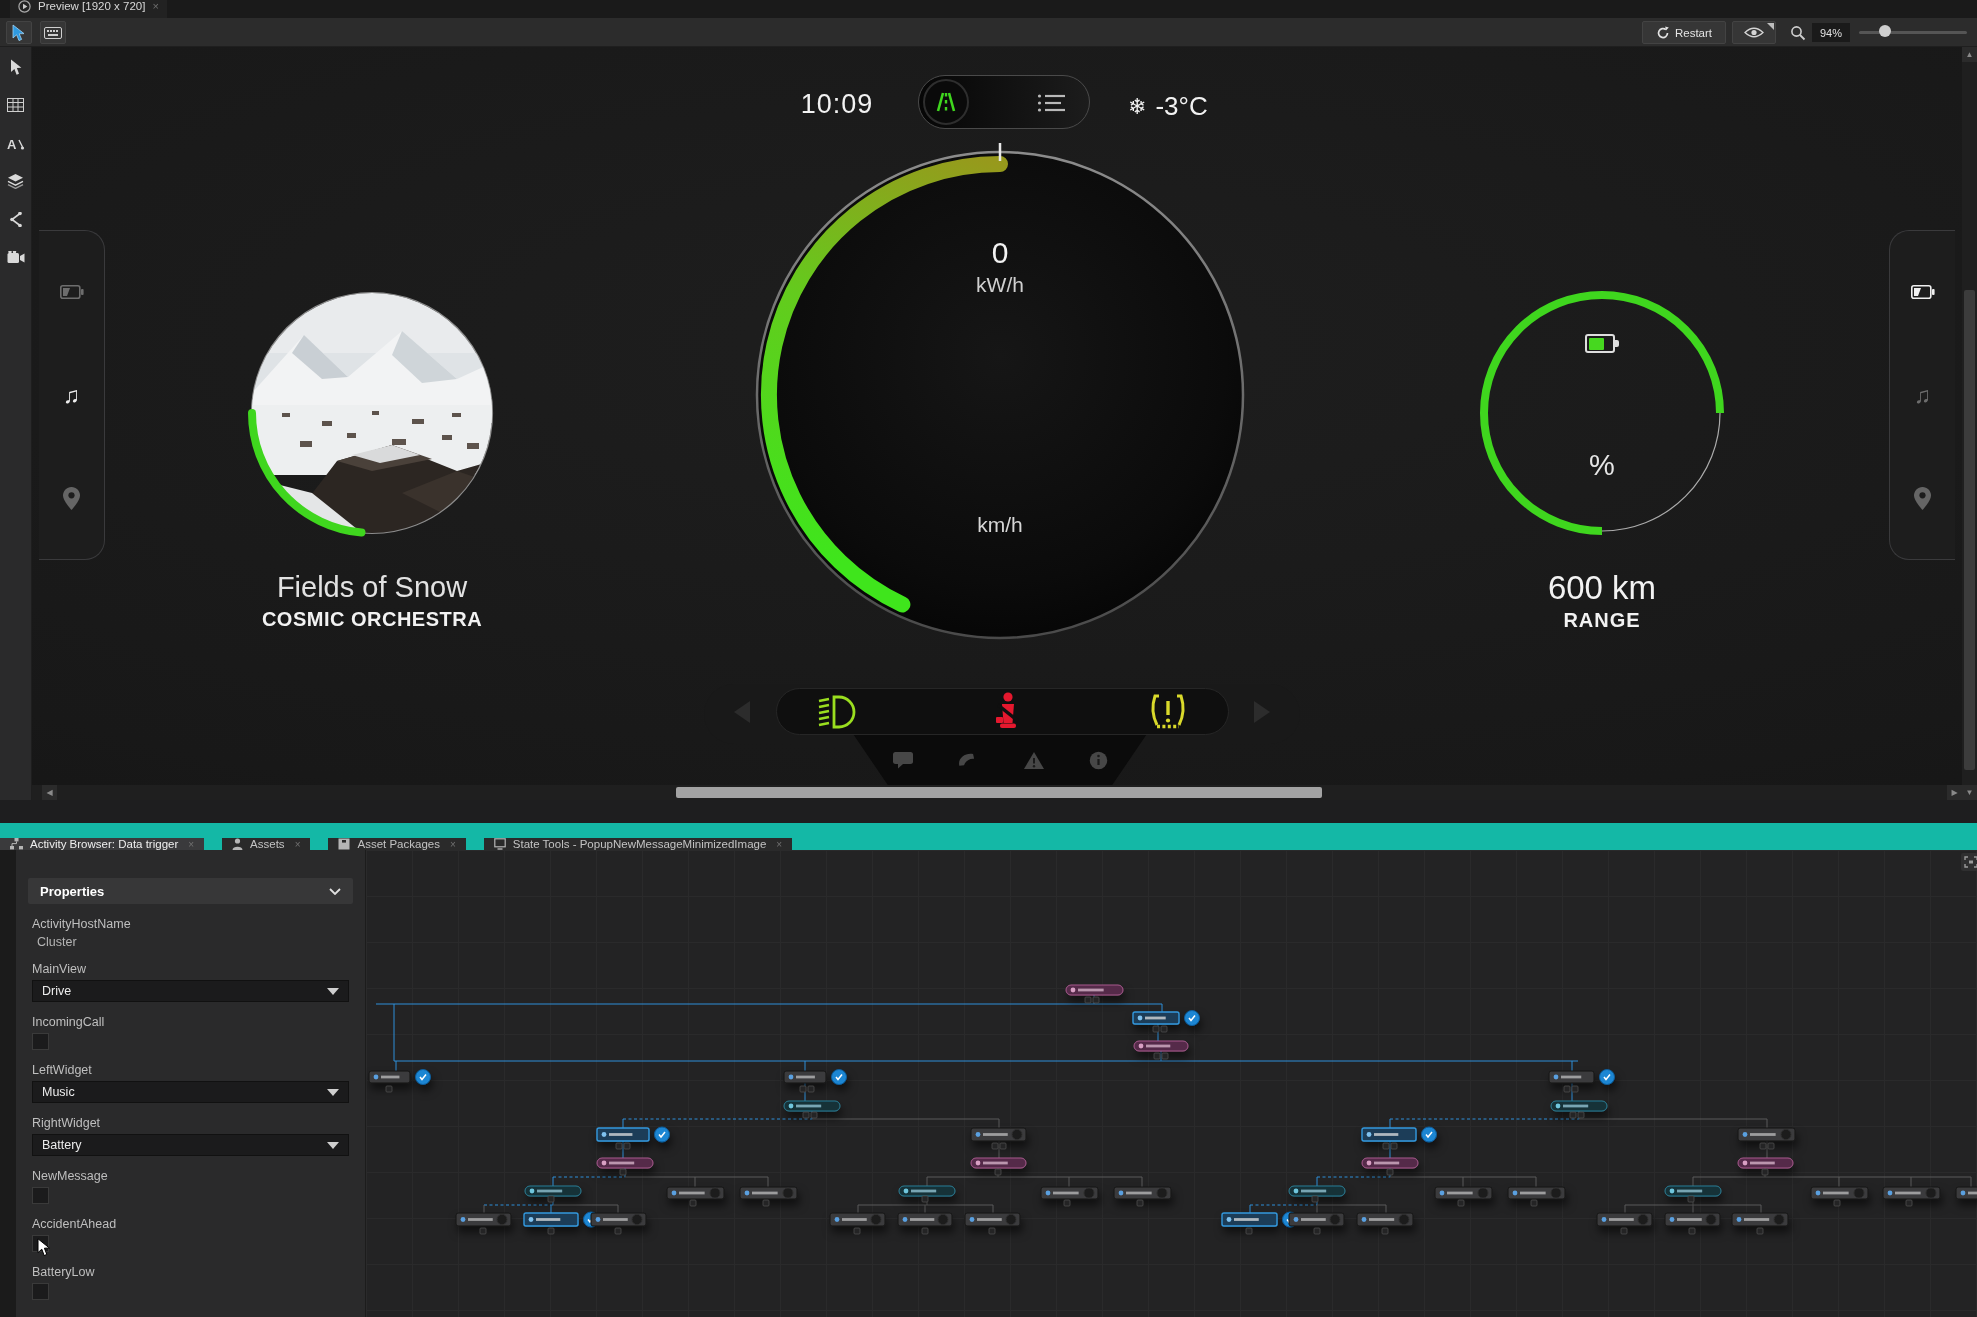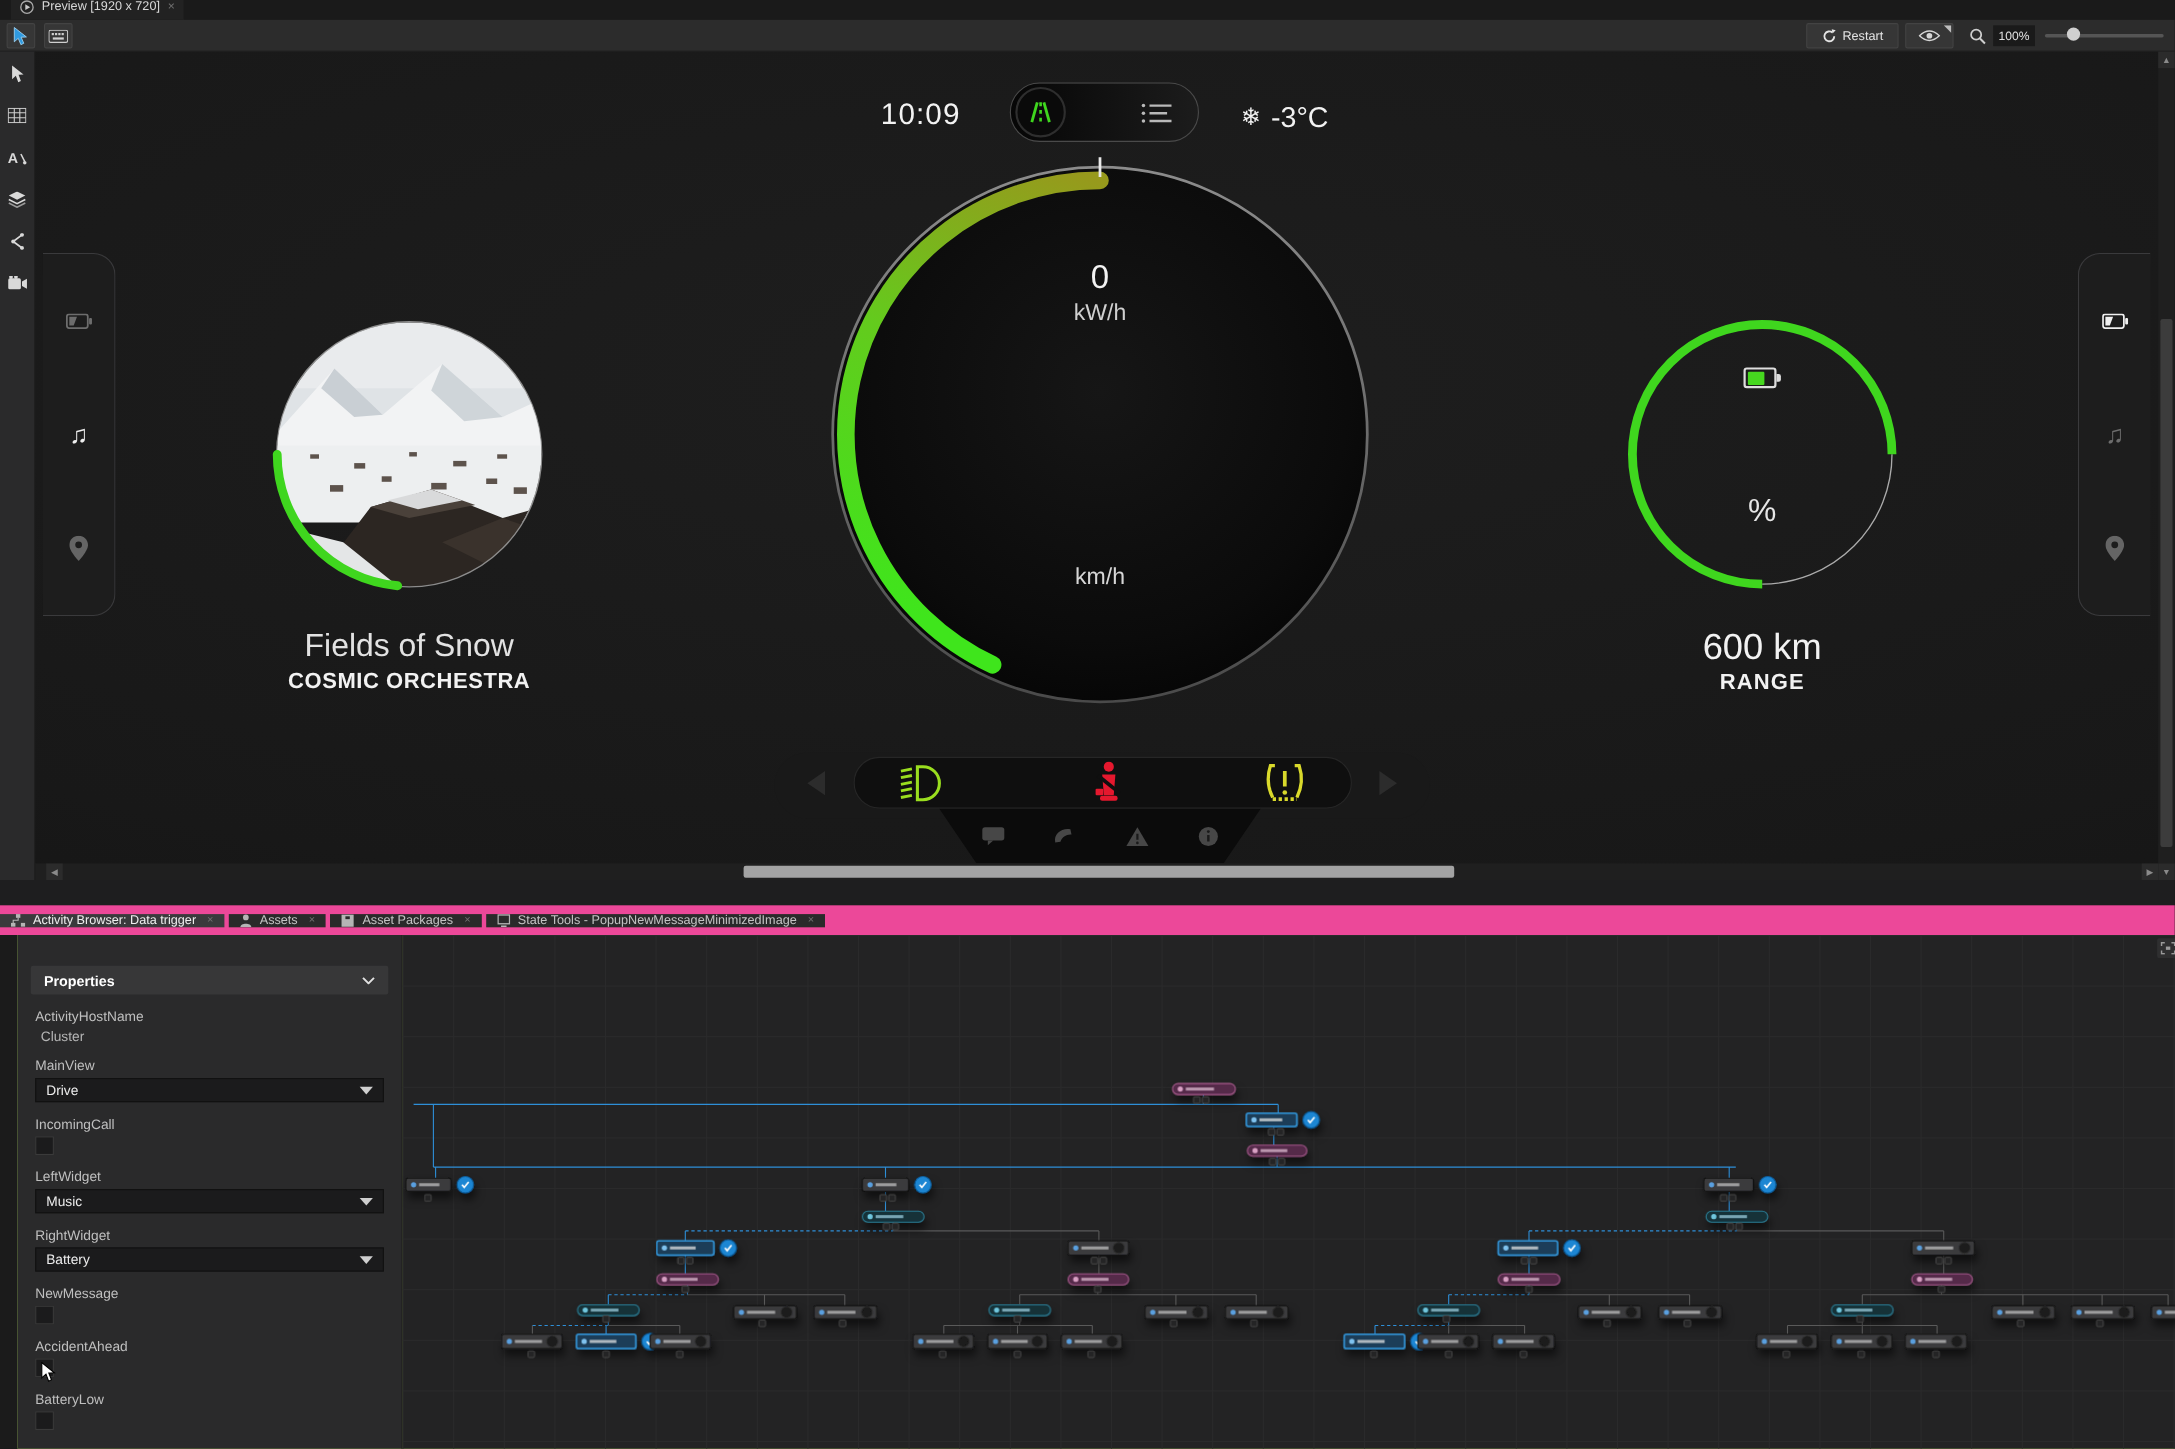--- a/index.html
+++ b/index.html
@@ -78,22 +78,22 @@
   
   #hscroll{position:absolute;left:32px;top:785px;width:1930px;height:15px;background:#1f1f1f;}
   .scrollarrow{position:absolute;width:15px;height:15px;background:#2b2b2b;color:#8a8a8a;font-size:8px;
     display:flex;align-items:center;justify-content:center;}
   #hthumb{position:absolute;left:644px;top:2px;width:646px;height:11px;background:#a3a3a3;border-radius:2px;}
   #vscroll{position:absolute;left:1962px;top:47px;width:15px;height:753px;background:#1f1f1f;}
   #vthumb{position:absolute;left:2px;top:243px;width:11px;height:480px;background:#3c3c3c;border-radius:2px;}
 
   
   #gapstrip{position:absolute;left:0;top:800px;width:1977px;height:23px;background:#1e1e1f;}
-  #paneltabs{position:absolute;left:0;top:823px;width:1977px;height:27px;background:#ec4899;
-    display:flex;align-items:center;gap:4px;}
+  #paneltabs{position:absolute;left:0;top:823px;width:1977px;height:27px;background:#14b8a6;
+    display:flex;align-items:flex-end;gap:18px;}
   .ptab{display:flex;align-items:center;gap:7px;padding:0 10px;background:#2a2a2a;color:#c3c3c3;
     font-size:11.5px;white-space:nowrap;}
   .ptab.active{background:#3a3a3c;color:#efefef;}
   .ptab .x{color:#707070;font-size:10px;margin-left:3px;}
   #panelbody{position:absolute;left:16px;top:850px;width:1977px;height:467px;background:#bef264;}
   #props{position:absolute;left:0;top:0;width:350px;height:467px;background:#2a2a2b;
     border-right:1px solid #1c1c1c;padding:28px 12px 0 12px;overflow:hidden;}
   #props-header{height:26px;background:#373738;border-radius:2px;display:flex;align-items:center;
     justify-content:space-between;padding:0 12px;color:#fff;font-size:13px;font-weight:bold;}
   .plabel{color:#bfbfbf;font-size:12.5px;margin:13px 4px 4px 4px;}
@@ -158,21 +158,21 @@
       </svg>
     <svg width="7" height="7" viewBox="0 0 7 7" style="position:absolute;right:1px;top:1px;">
         <polygon points="7,0 7,7 0,0" fill="#bdbdbd"></polygon>
       </svg>
   </div>
   <svg class="abs" style="left:1790px;top:7px;" width="16" height="16" viewBox="0 0 16 16">
       <circle cx="6.5" cy="6.5" r="4.6" fill="none" stroke="#cfcfcf" stroke-width="1.6"></circle>
       <line x1="10" y1="10" x2="14.5" y2="14.5" stroke="#cfcfcf" stroke-width="1.8"></line>
     </svg>
   <div id="zoombox" style="left:1812px;">
-    <span>100%</span>
+    <span>94%</span>
   </div>
   <div id="slider-track" style="left:1859px;width:108px;"></div>
   <div id="slider-thumb" style="left:1879px;"></div>
 </div>
 
 <div id="lefttools">
   <div class="ltool">
       <svg width="14" height="17" viewBox="0 0 14 17">
         <polygon points="2,0.5 2,13 5.4,9.9 7.6,15.8 10,14.7 7.9,9 12.4,8.8" fill="#d9d9d9"></polygon>
       </svg>

